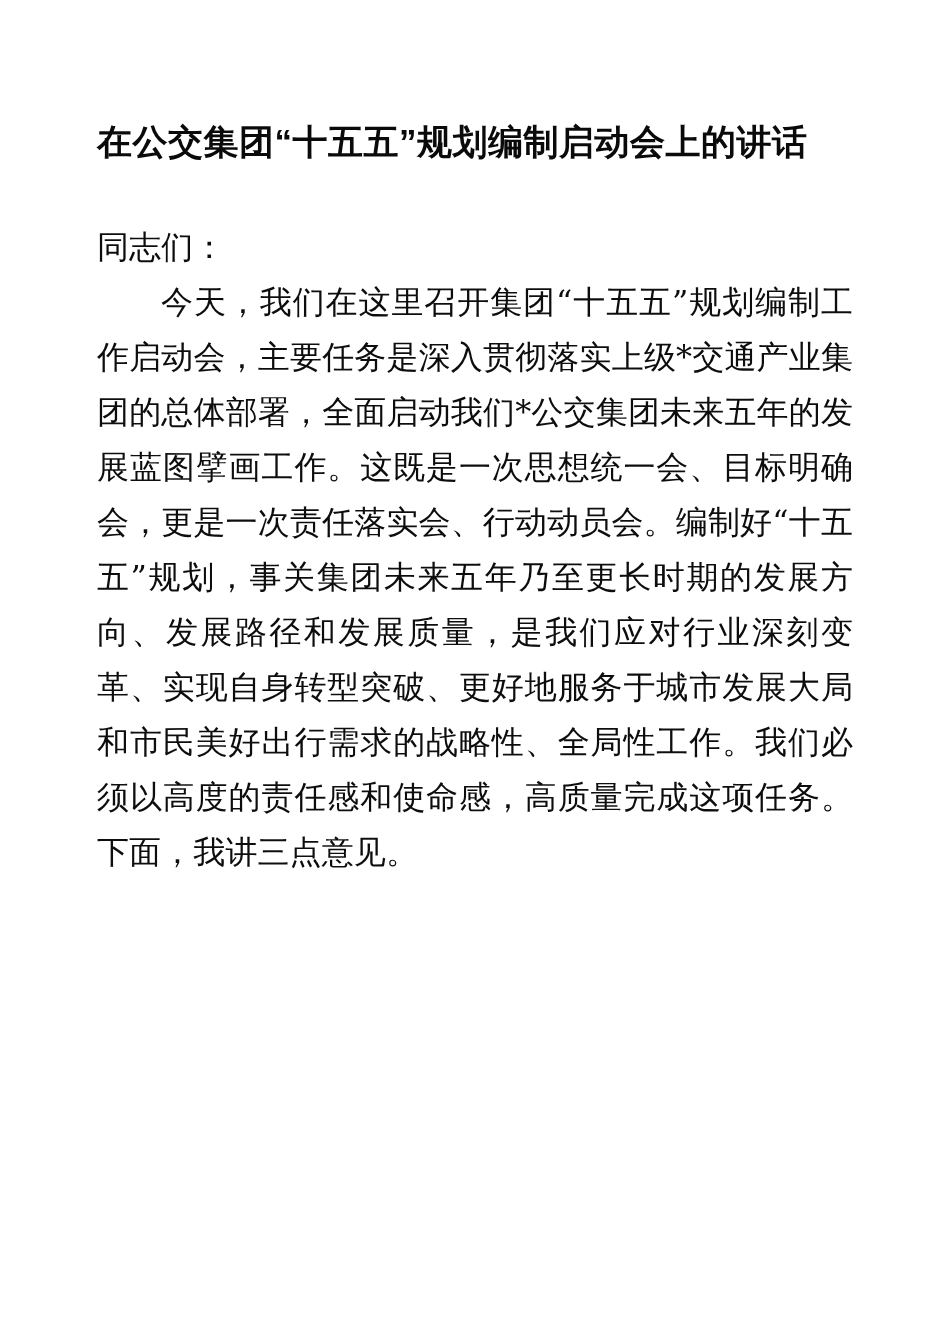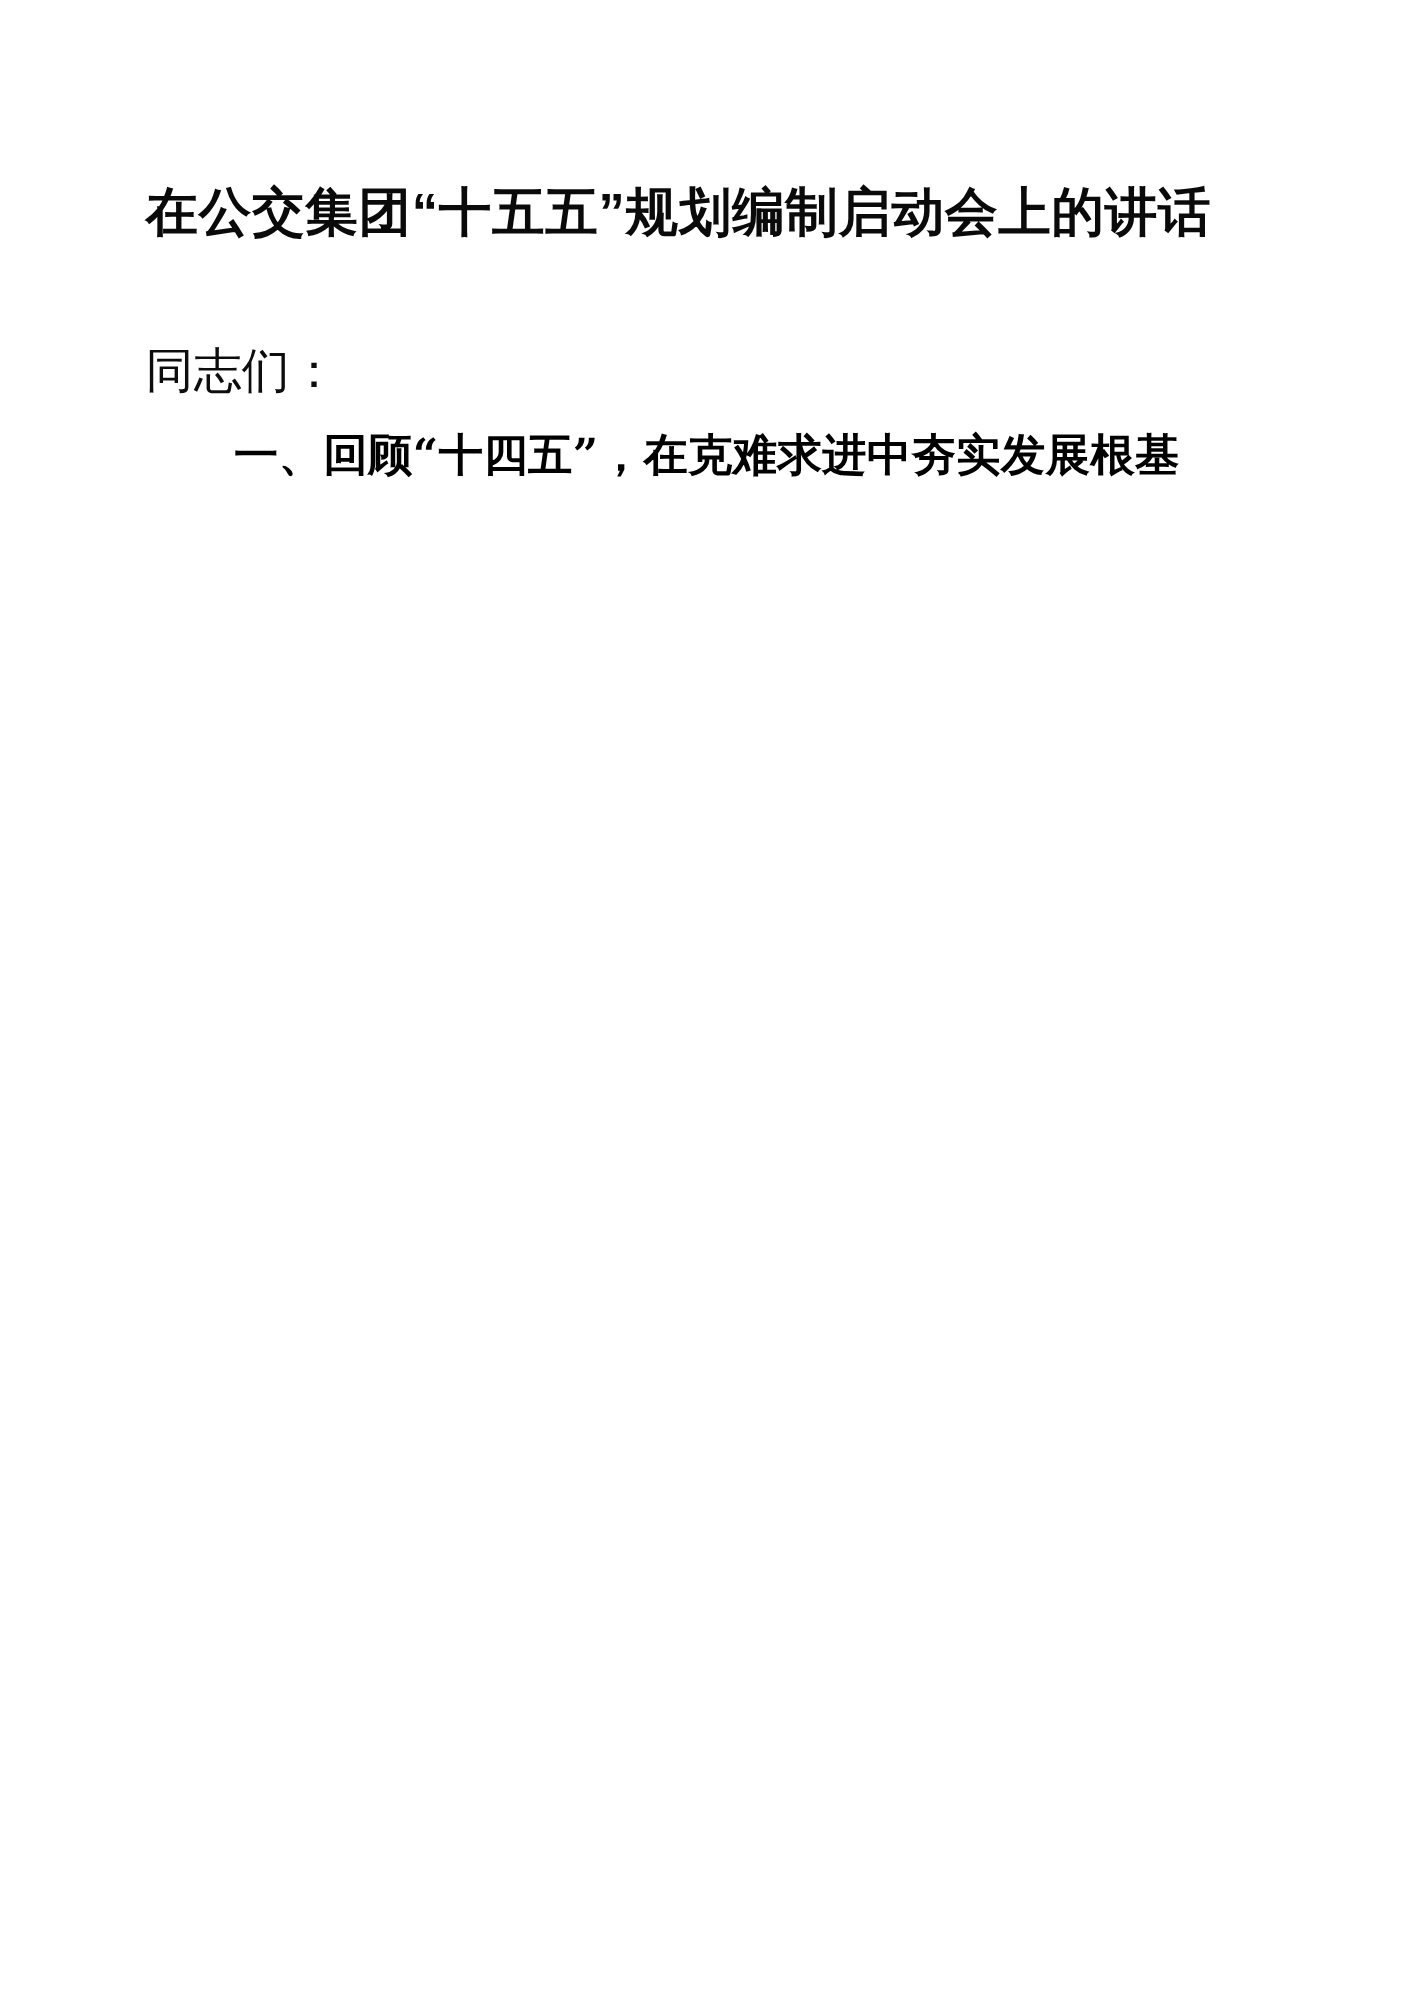--- a/index.html
+++ b/index.html
@@ -71,18 +71,18 @@
 </head>
 <body>
 
 <div class="page">
   <div class="content">
 
     <h1 class="doc-title">在公交集团“十五五”规划编制启动会上的讲话</h1>
 
     <p class="para salutation">同志们：</p>
 
+    <p class="para indent">今天，我们在这里召开集团“十五五”规划编制工作启动会，主要任务是深入贯彻落实上级*交通产业集团的总体部署，全面启动我们*公交集团未来五年的发展蓝图擘画工作。这既是一次思想统一会、目标明确会，更是一次责任落实会、行动动员会。编制好“十五五”规划，事关集团未来五年乃至更长时期的发展方向、发展路径和发展质量，是我们应对行业深刻变革、实现自身转型突破、更好地服务于城市发展大局和市民美好出行需求的战略性、全局性工作。我们必须以高度的责任感和使命感，高质量完成这项任务。下面，我讲三点意见。</p>
 
-    <p class="section-heading gap-before-heading">一、回顾“十四五”，在克难求进中夯实发展根基</p>
 
 
   </div>
 </div>
 
 </body></html>

